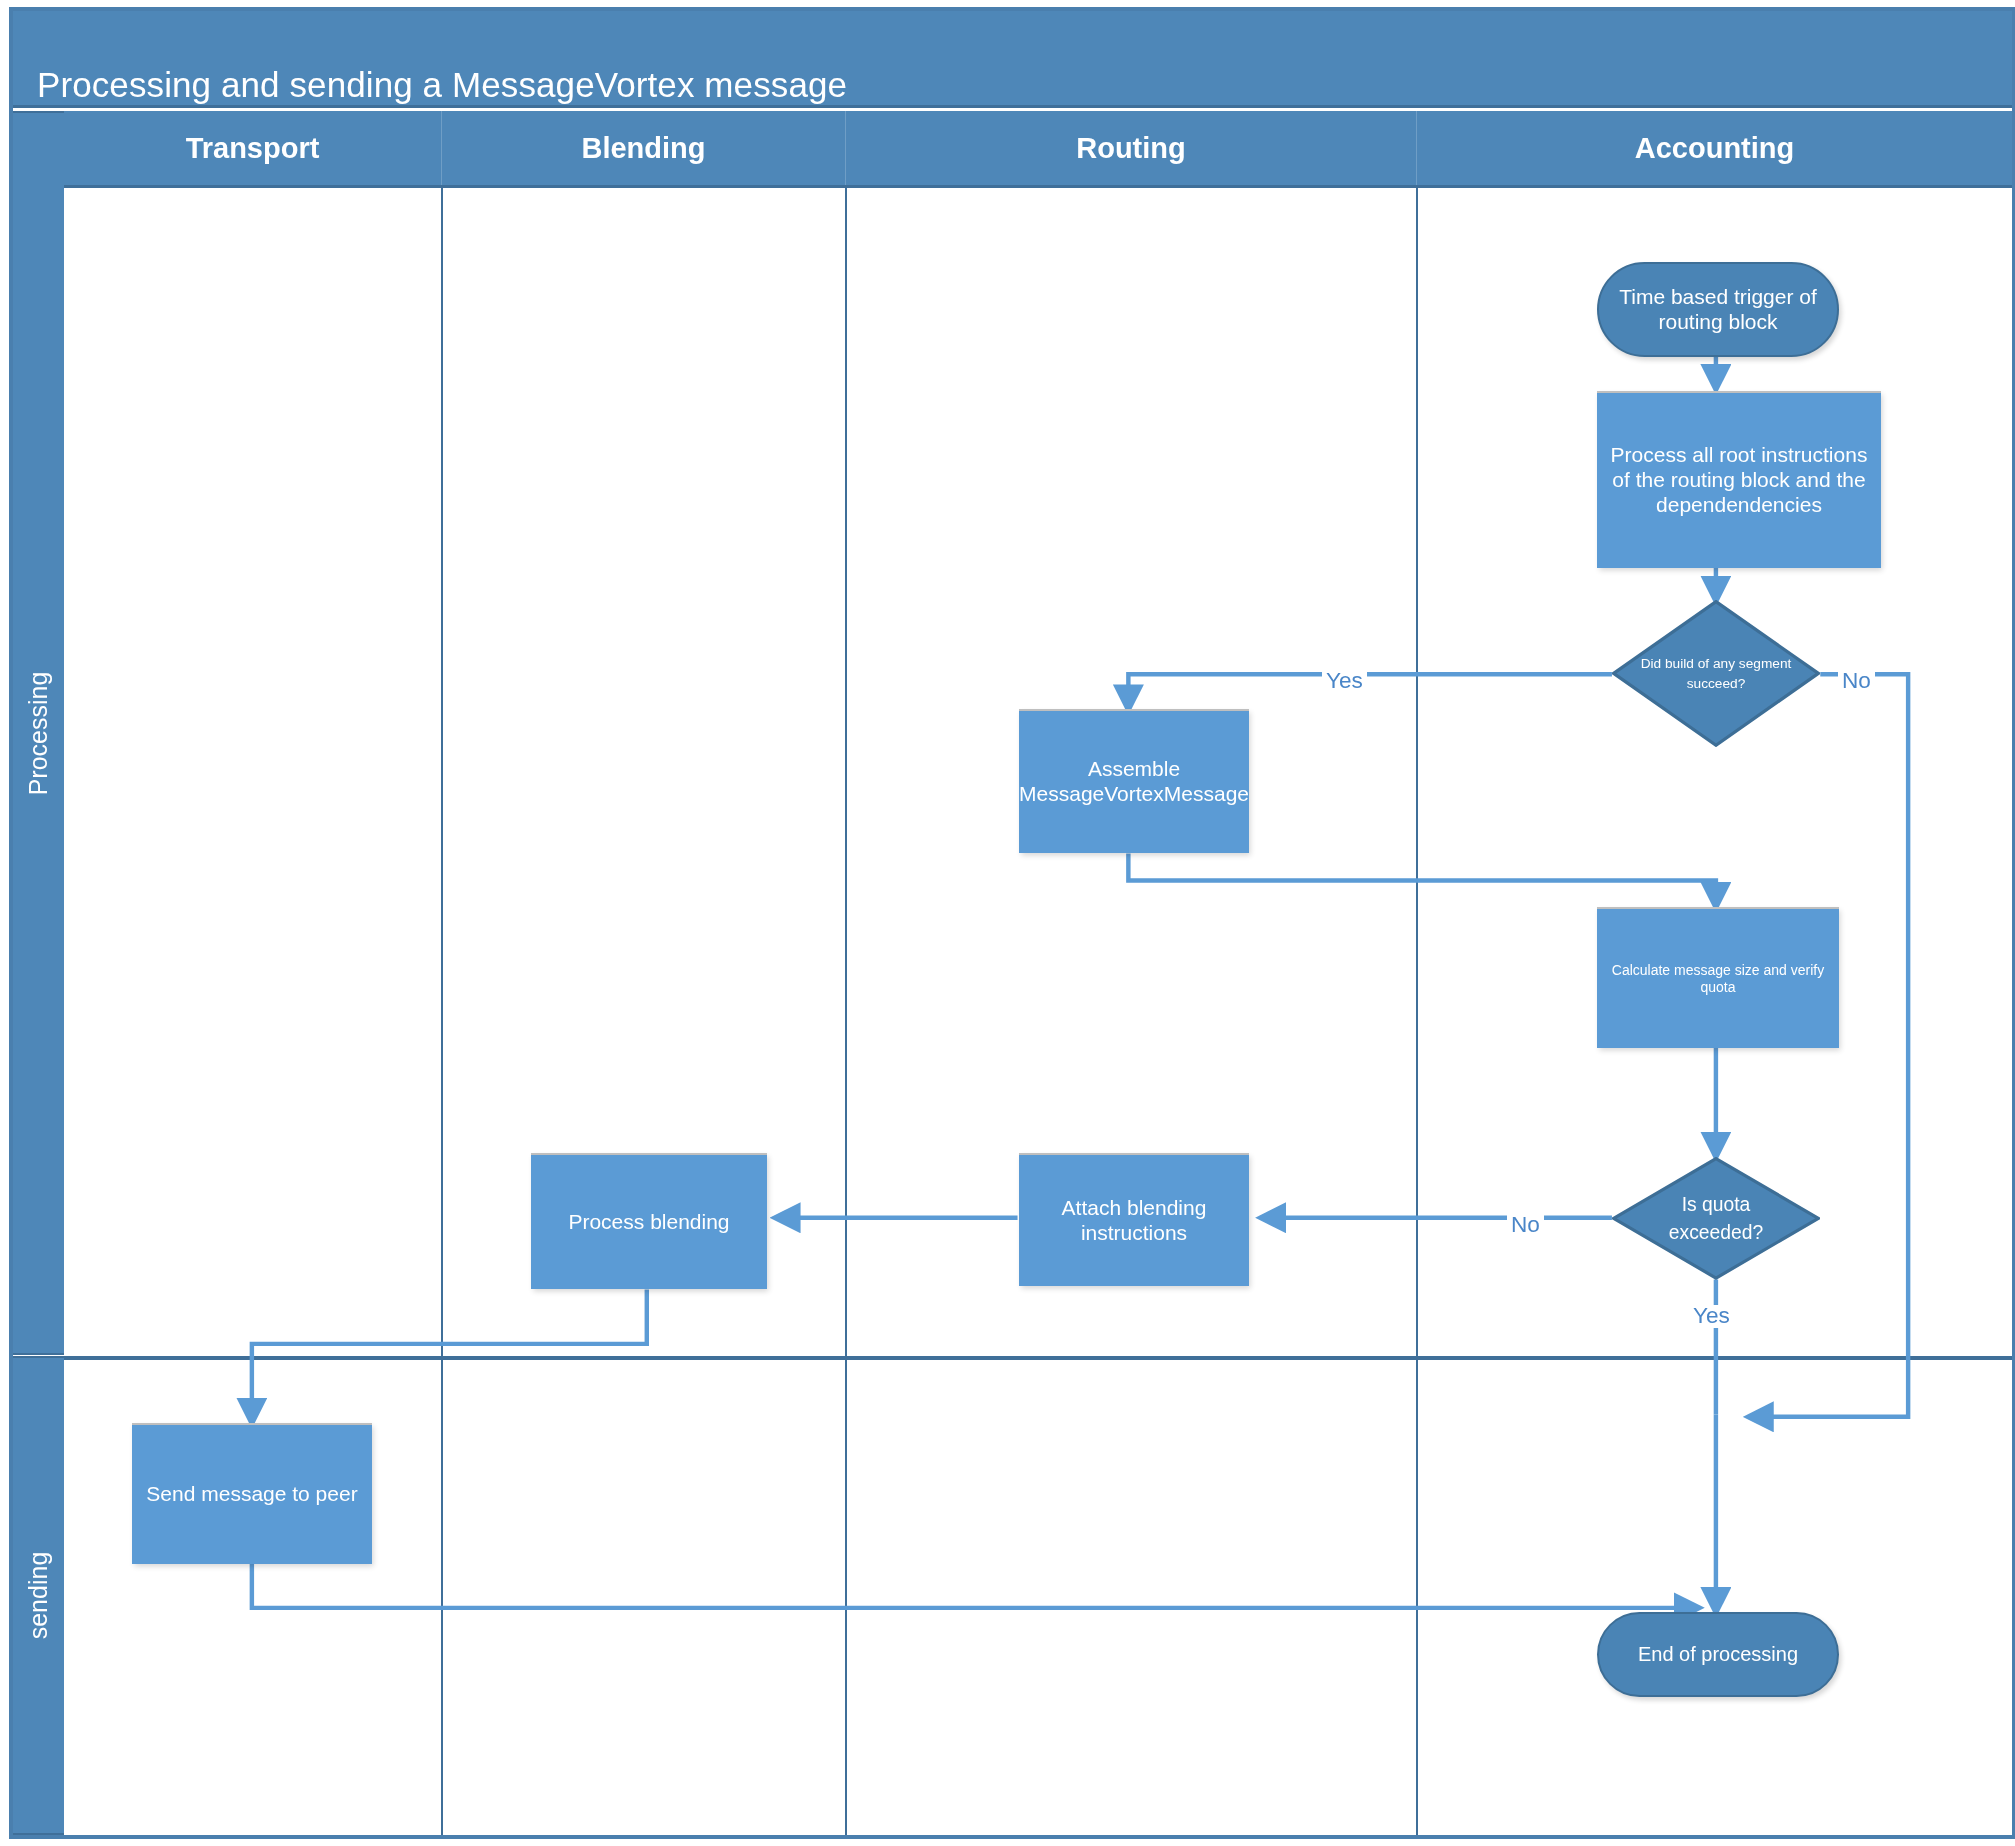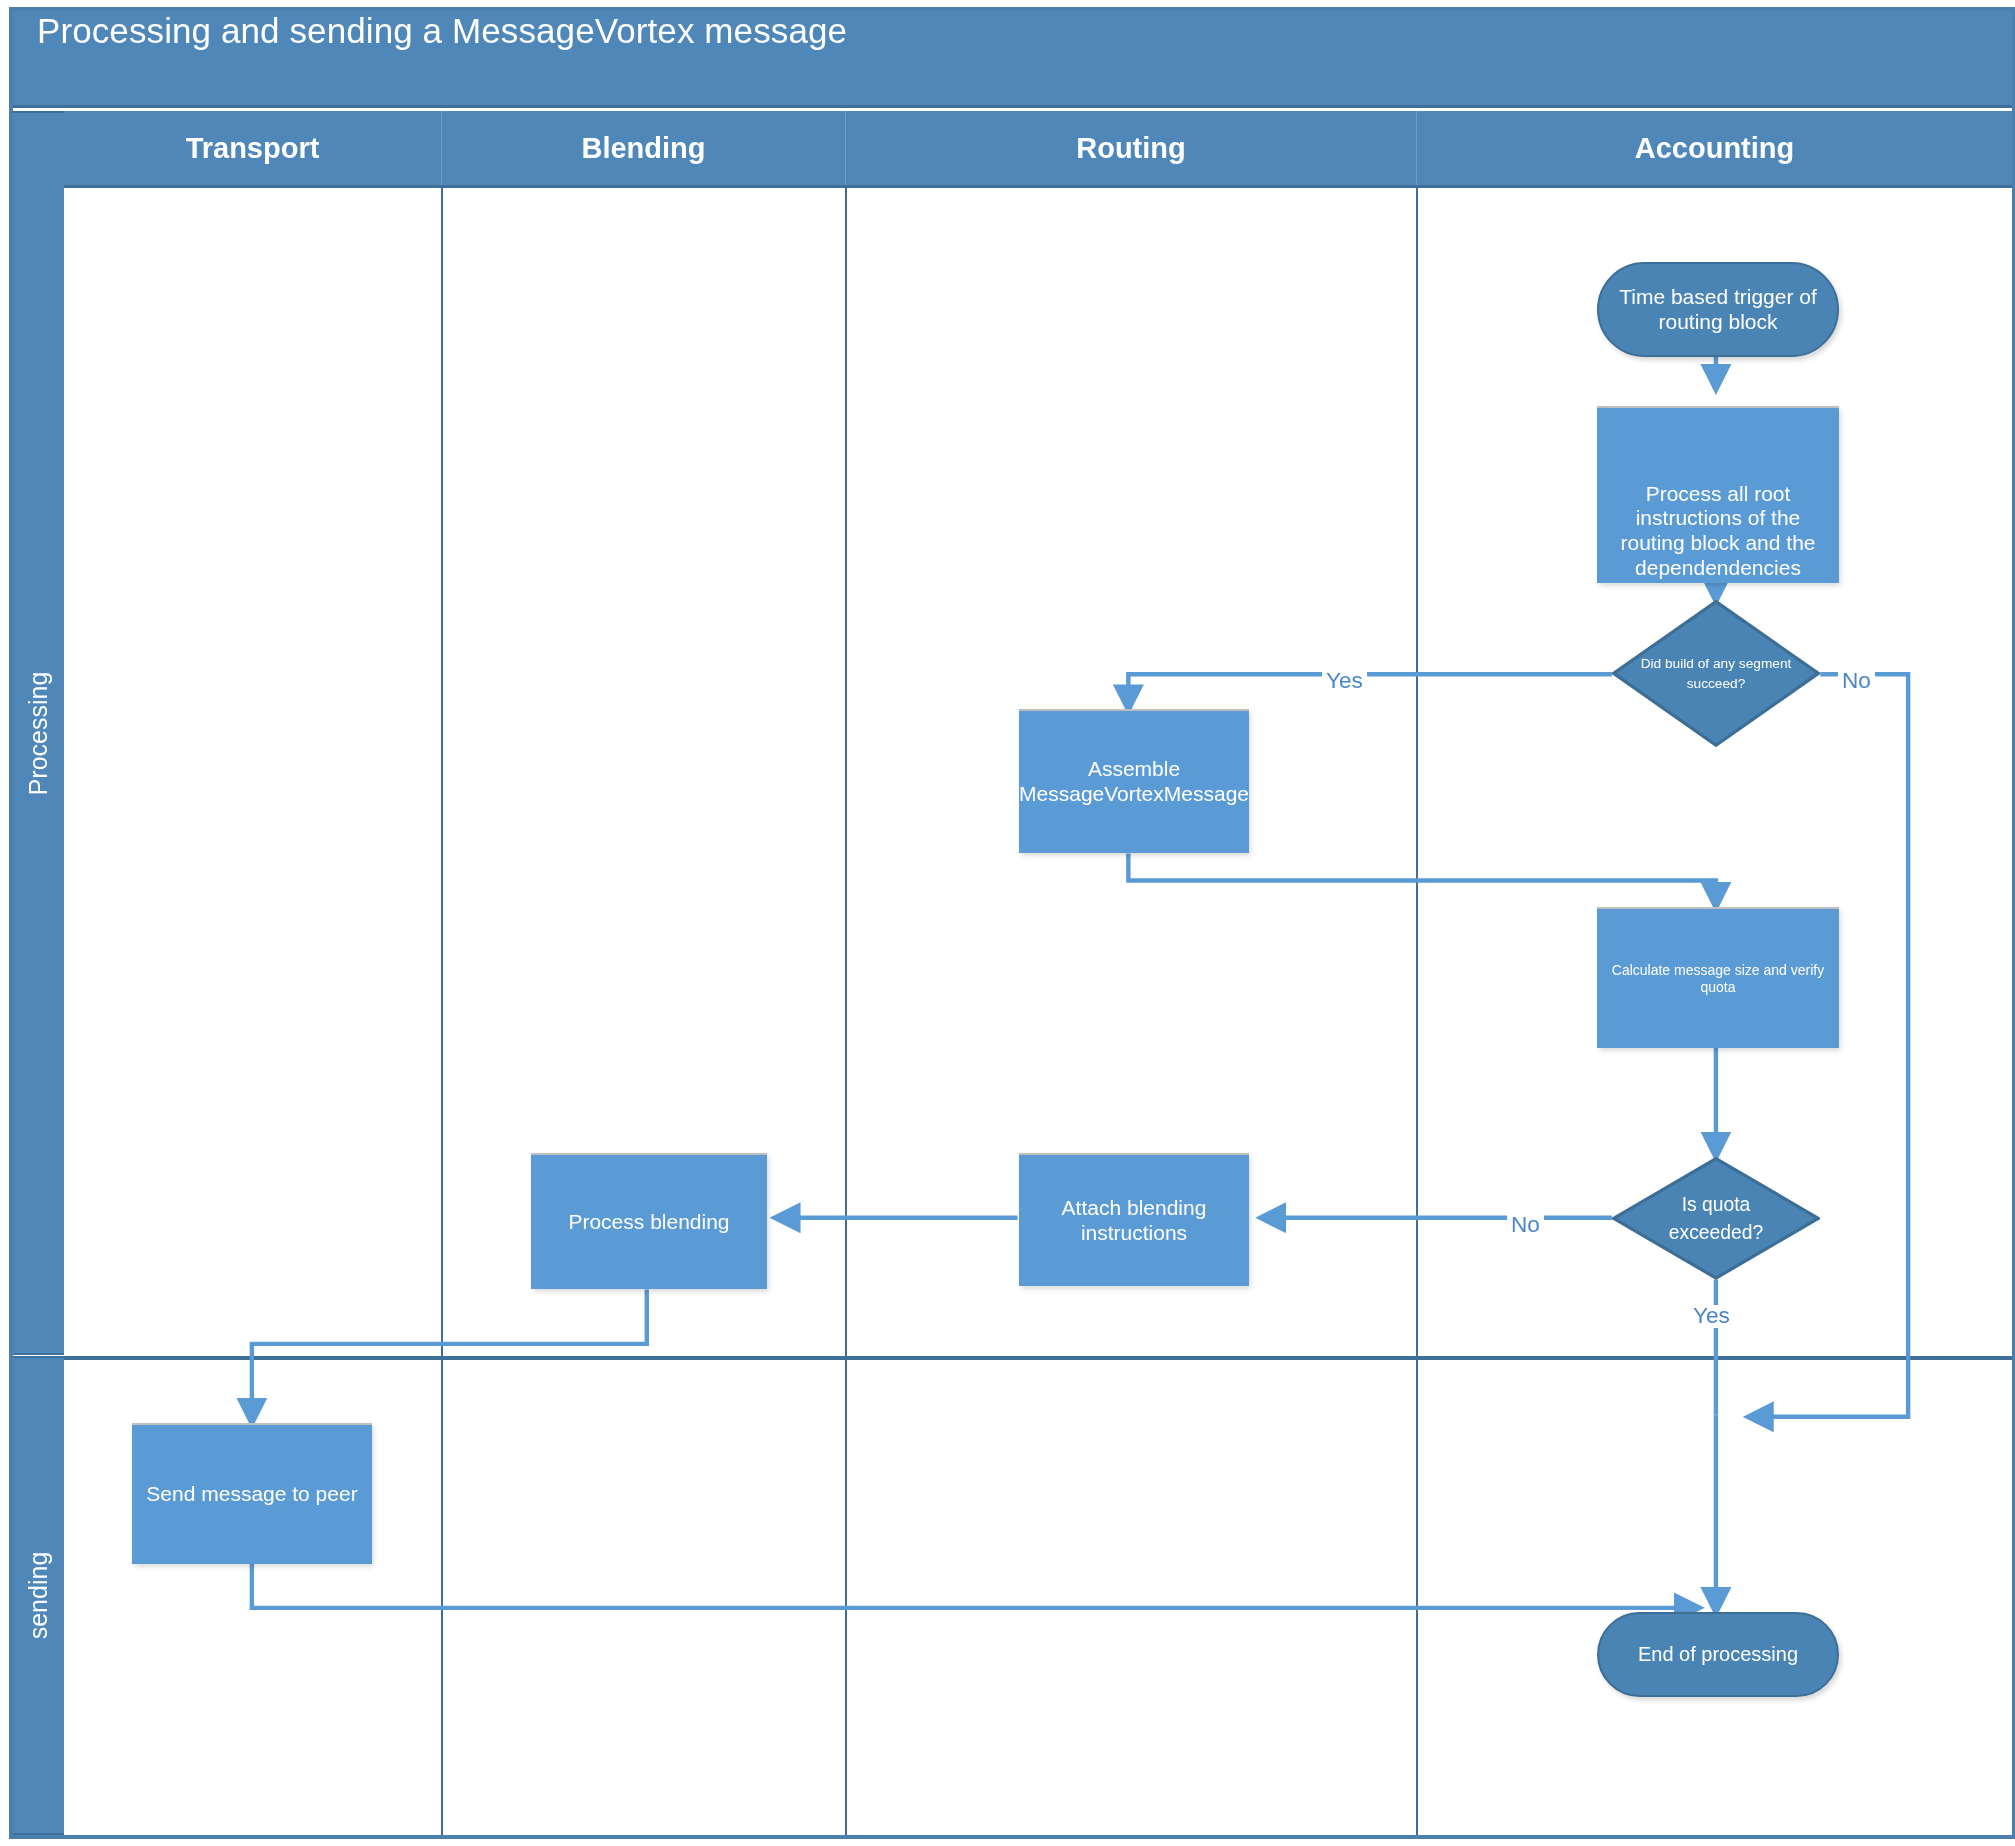--- a/index.html
+++ b/index.html
@@ -24,21 +24,21 @@
   }
 
   
   #title-band{
     position:absolute;
     left:13px; top:11.3px;
     width:1999px; height:97px;
     background:#4e87b8;
     box-sizing:border-box;
     border-bottom:3.2px solid #3f6f99;
-    display:flex; align-items:flex-start;
+    display:flex; align-items:flex-end;
   }
   #title-text{
     color:#ffffff;
     font-size:35px;
     font-weight:400;
     padding-left:24px;
     letter-spacing:0.1px;
     white-space:nowrap;
   }
 
@@ -226,21 +226,21 @@
       <path d="M625,3880 L625,3990 L4215,3990" marker-end="url(#ah)"></path>
 
       <path d="M4258,3510 L4258,4000" marker-end="url(#ah)"></path>
     </g>
   </svg>
 
   <div class="node terminator" style="left:1597px; top:262px; width:242px; height:95px; font-size:21px;">
     <span>Time based trigger of routing block</span>
   </div>
 
-  <div class="node process" style="left:1597px; top:406px; width:242px; height:177px; font-size:21px;align-items:flex-end;">
+  <div class="node process" style="left:1597px; top:391px; width:284px; height:177px; font-size:21px;">
     <span>Process all root instructions of the routing block and the dependendencies</span>
   </div>
 
   <div class="node decision" style="left:1612px; top:600px; width:208px; height:147px; font-size:13.7px;">
     <svg class="decision-shape" viewBox="0 0 517 365" preserveAspectRatio="none">
       <polygon points="258.5,4 513,182.5 258.5,361 4,182.5" fill="#4a84b5" stroke="#3d6e96" stroke-width="8"></polygon>
     </svg>
     <span class="decision-label">Did build of any segment succeed?</span>
   </div>
 

